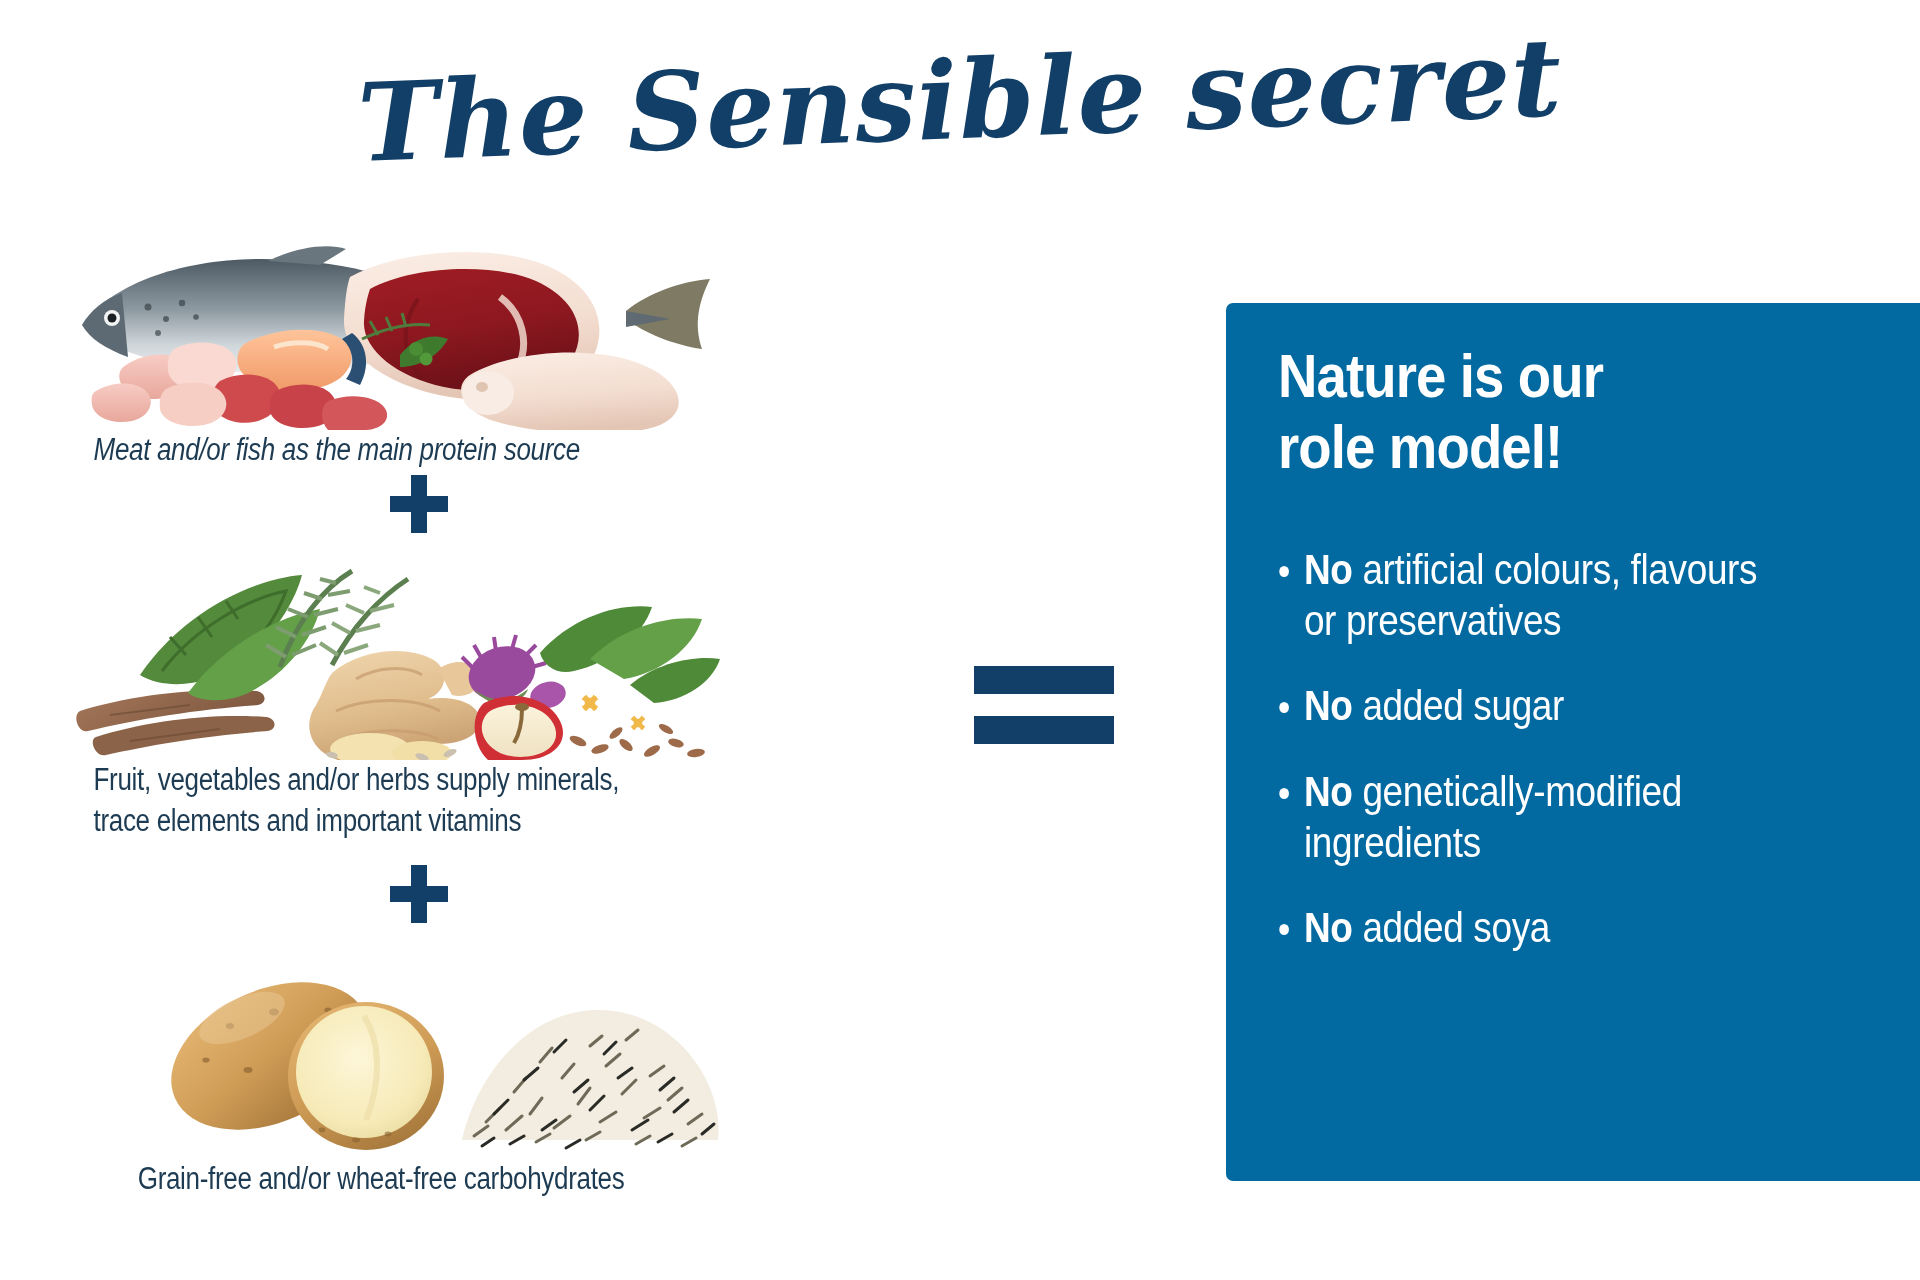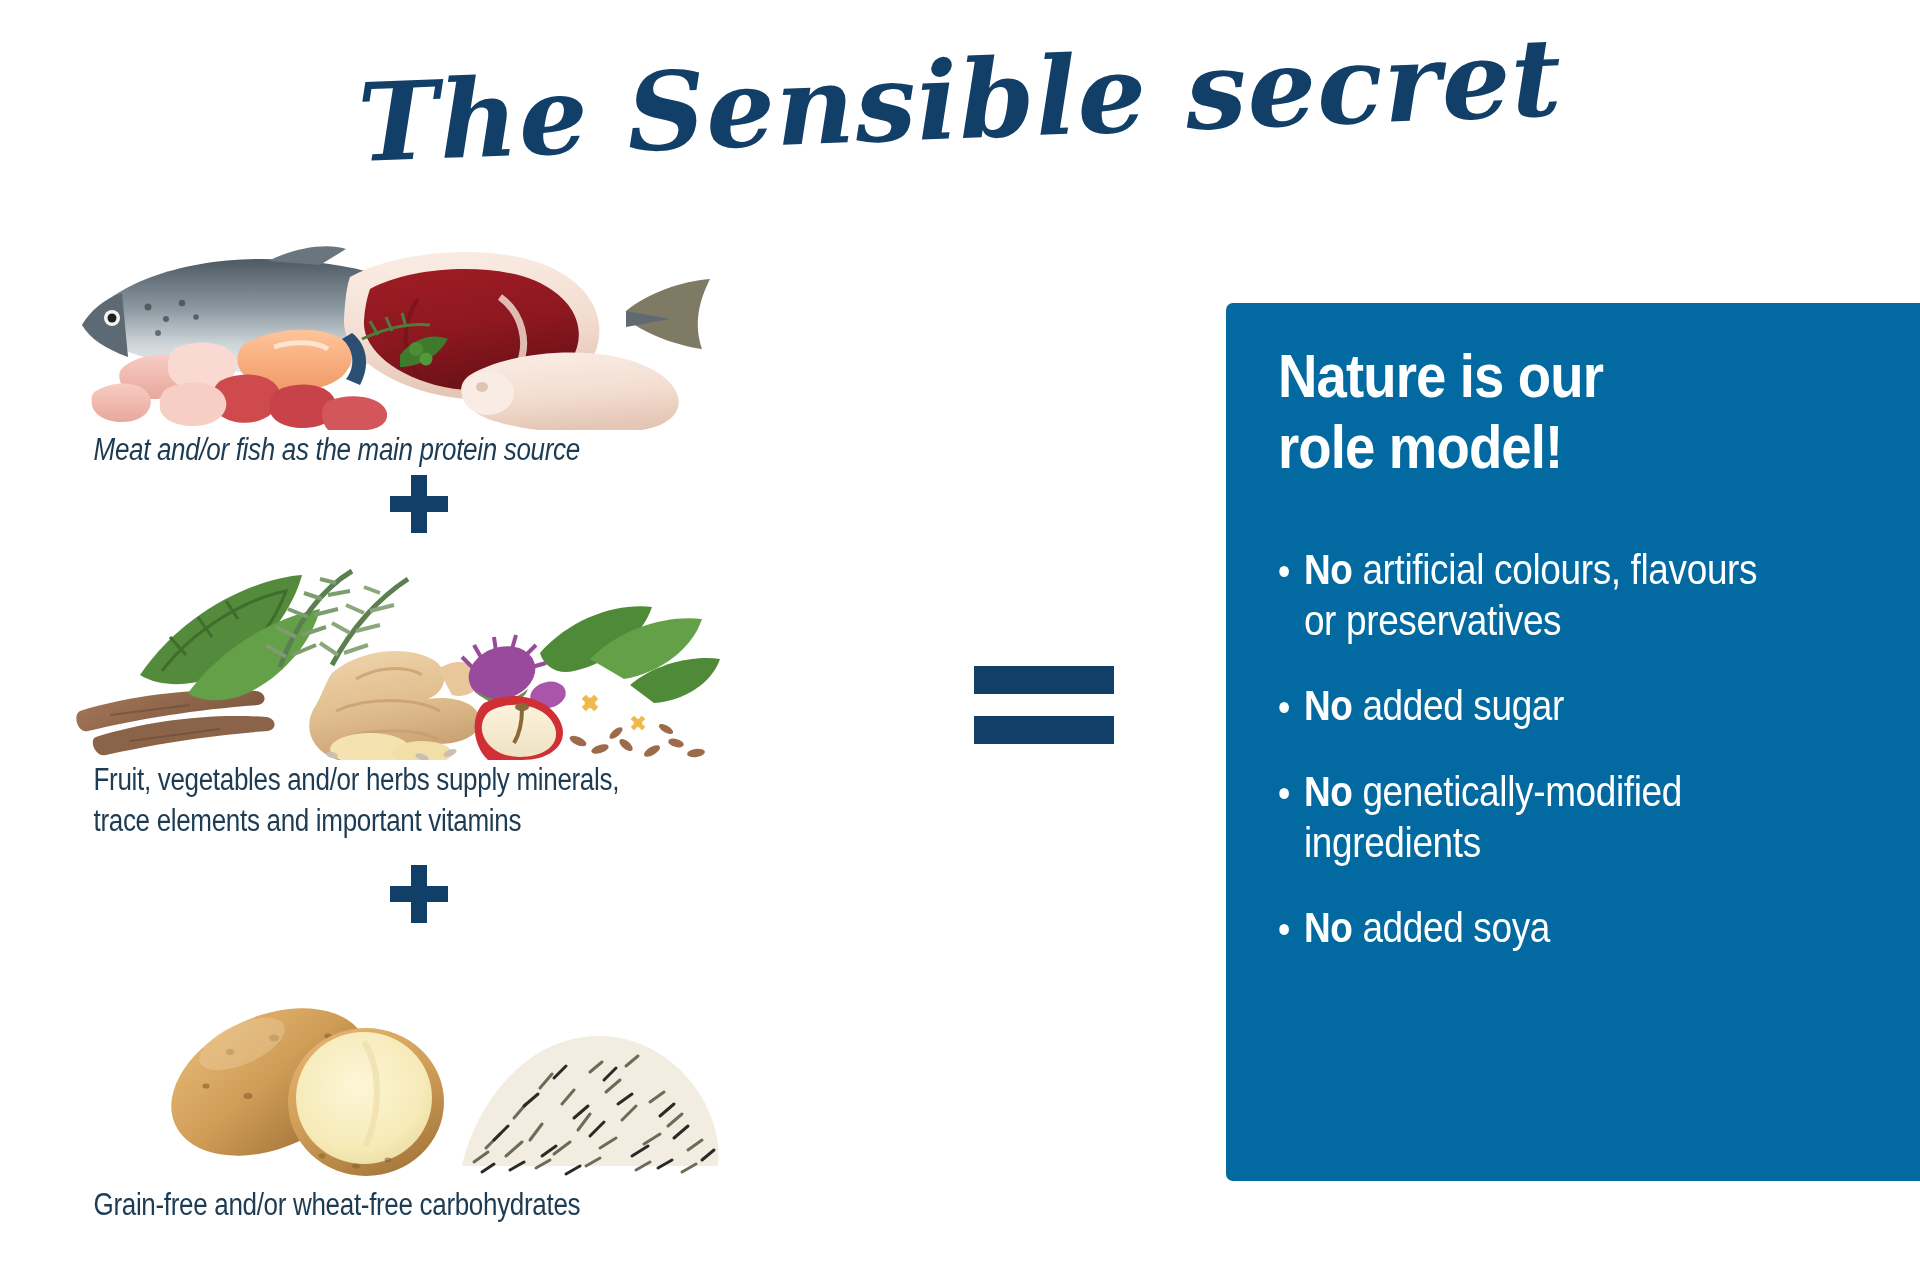--- a/index.html
+++ b/index.html
@@ -381,21 +381,21 @@
             <ellipse cx="262" cy="210" rx="6" ry="3" transform="rotate(12 262 210)"></ellipse>
           </g>
         </svg>
       </div>
       <div class="caption">Fruit, vegetables and/or herbs supply minerals,
 trace elements and important vitamins</div>
     </div>
 
     <div class="plus" style="left:320px; top:650px;"></div>
 
-    <div class="item" style="top:755px;">
+    <div class="item" style="top:729px;text-align:right;">
       <div class="item-img">
         <svg viewBox="0 0 660 215" width="660" height="215">
           <defs>
             <linearGradient id="potatoSkin" x1="0.1" y1="0" x2="0.6" y2="1">
               <stop offset="0%" stop-color="#e5b773"></stop>
               <stop offset="55%" stop-color="#cf9c56"></stop>
               <stop offset="100%" stop-color="#a87a3d"></stop>
             </linearGradient>
             <radialGradient id="potatoFlesh" cx="0.45" cy="0.4" r="0.7">
               <stop offset="0%" stop-color="#fdf6d8"></stop>

